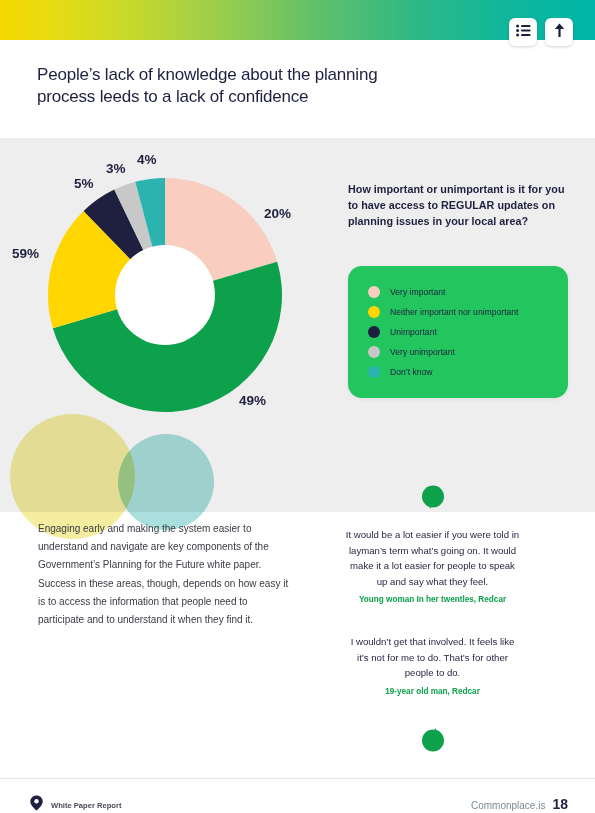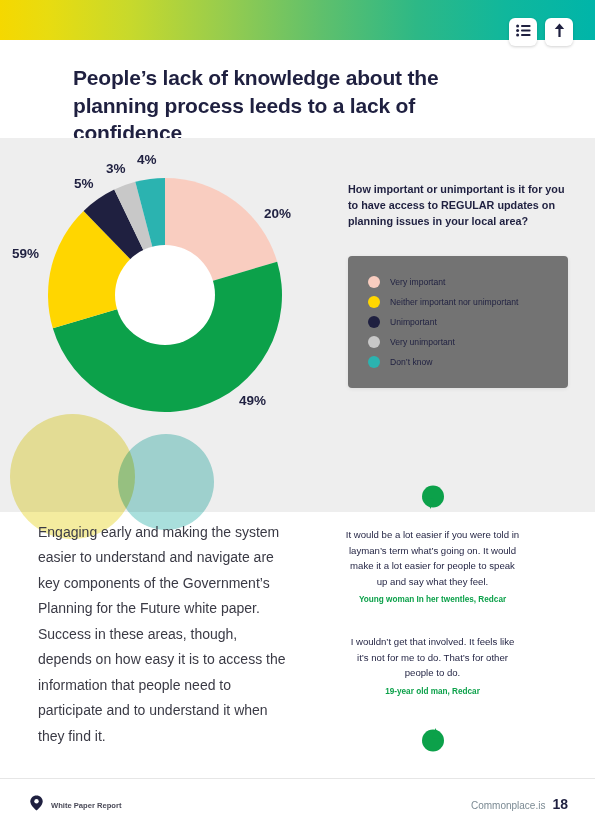--- a/index.html
+++ b/index.html
@@ -49,26 +49,25 @@
     align-items: center;
     justify-content: center;
     cursor: pointer;
   }
 
   
   .title {
     position: absolute;
     left: 37px; top: 64px;
     width: 400px;
-    font-size: 21px;
-    font-weight: bold;
+    font-size: 17px;
+    font-weight: normal;
     line-height: 1.32;
     letter-spacing: -0.2px;
     color: #1f2040;
-    margin-left: 36px;
   }
 
   
   .grey-panel {
     position: absolute;
     left: 0; top: 138px;
     width: 595px; height: 374px;
     background: #eeeeee;
   }
 
@@ -117,25 +116,25 @@
     width: 222px;
     font-size: 10.8px;
     font-weight: bold;
     line-height: 1.46;
     color: #1f2040;
   }
 
   
   .legend-card {
     position: absolute;
-    left: 348px; top: 256px;
+    left: 348px; top: 266px;
     width: 220px;
     padding: 16px 0 16px 0;
-    background: #737373;
-    border-radius: 4px;
+    background: #22c55e;
+    border-radius: 14px;
     box-shadow: 0 1px 4px rgba(0,0,0,0.07);
   }
   .legend-row {
     display: flex;
     align-items: center;
     height: 20px;
     padding-left: 20px;
   }
   .legend-dot {
     width: 12px; height: 12px;
@@ -150,21 +149,21 @@
   }
 
   
   .body-col {
     position: absolute;
     left: 38px; top: 520px;
     width: 253px;
   }
   .body-col p {
     margin: 0 0 12px 0;
-    font-size: 14px;
+    font-size: 10px;
     line-height: 1.82;
     color: #3a3a45;
   }
 
   
   .quote-col {
     position: absolute;
     left: 340px; top: 485px;
     width: 185px;
     text-align: center;

